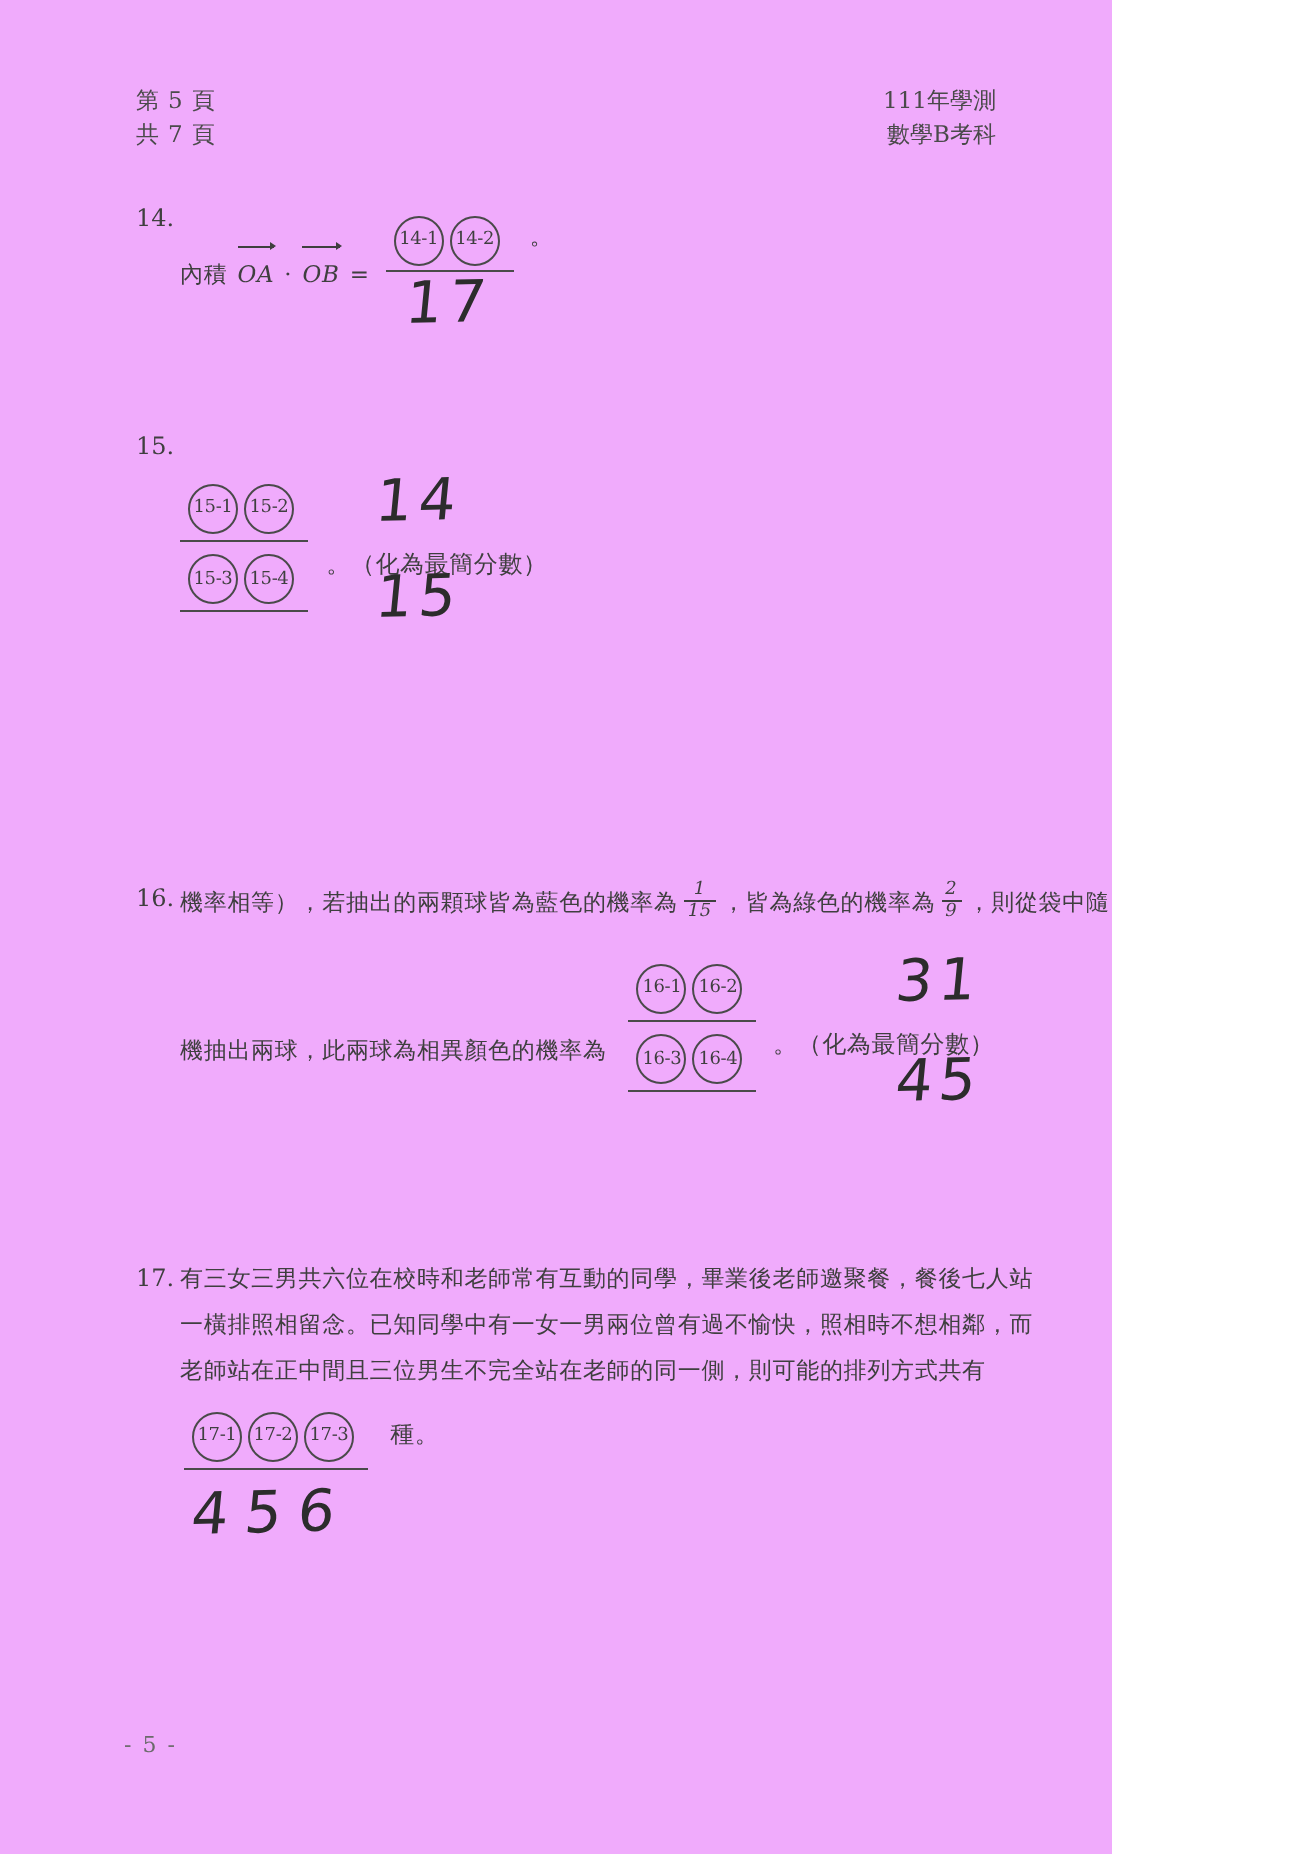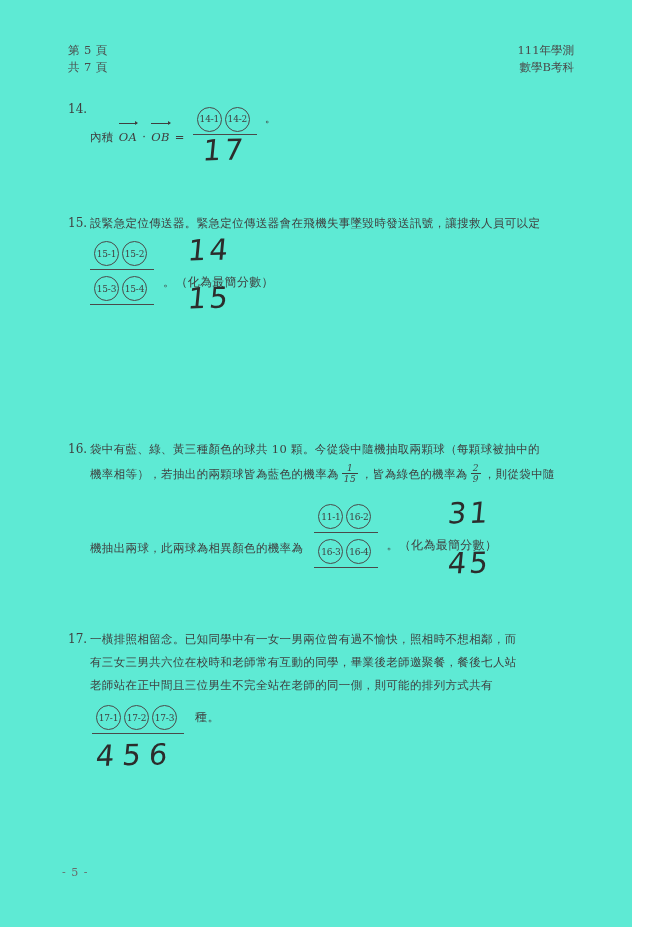--- a/index.html
+++ b/index.html
@@ -9,23 +9,23 @@
   }
   body {
     width: 656px;
     height: 927px;
     position: relative;
     font-family: "DejaVu Serif", "Liberation Serif", serif;
     color: #ララ;
   }
   .page {
     position: relative;
-    width: 632px;
+    width: 556px;
     height: 927px;
-    background: #5eead4;
+    background: #f0abfc;
     overflow: hidden;
     color: #3b3b3b;
   }
 
   
   .header {
     position: absolute;
     top: 42px;
     left: 68px;
     right: 58px;
@@ -194,21 +194,20 @@
           <span style="vertical-align:top;margin-left:4px;">。</span>
         </div>
       </div>
     </div>
   </div>
 
   <div class="qblock" style="top:212px;">
     <div class="qrow">
       <div class="qnum">15.</div>
       <div class="qbody">
-        <div class="qline">設緊急定位傳送器。緊急定位傳送器會在飛機失事墜毀時發送訊號，讓搜救人員可以定</div>
       </div>
     </div>
 
     <div style="position:relative; margin-left:22px; margin-top:6px;">
       <div style="display:inline-block;vertical-align:top;">
         <div class="ansline" style="padding:0 4px 3px 4px;">
           <span class="circle">15-1</span><span class="circle">15-2</span>
         </div>
         <div class="ansline" style="padding:6px 4px 3px 4px;">
           <span class="circle">15-3</span><span class="circle">15-4</span>
@@ -217,58 +216,57 @@
       <div class="note" style="display:inline-block;vertical-align:top;margin-top:33px;margin-left:4px;">。（化為最簡分數）</div>
       <span class="hand" style="position:absolute;left:98px;top:-6px;">14</span>
       <span class="hand" style="position:absolute;left:98px;top:42px;">15</span>
     </div>
   </div>
 
   <div class="qblock" style="top:438px;">
     <div class="qrow">
       <div class="qnum">16.</div>
       <div class="qbody">
-        <div class="qline">袋中有藍、綠、黃三種顏色的球共 10 顆。今從袋中隨機抽取兩顆球（每顆球被抽中的</div>
         <div class="qline" style="line-height:27px;">
           <span>機率相等），若抽出的兩顆球皆為藍色的機率為</span><span class="ifrac">
               <span class="n">1</span>
               <span class="d">15</span>
             </span><span>，皆為綠色的機率為</span><span class="ifrac">
               <span class="n">2</span>
               <span class="d">9</span>
             </span><span>，則從袋中隨</span>
         </div>
       </div>
     </div>
 
     <div style="position:relative;margin-left:22px;margin-top:16px;">
       <span class="qline" style="display:inline-block;vertical-align:top;margin-top:33px;">機抽出兩球，此兩球為相異顏色的機率為</span>
       <span style="display:inline-block;vertical-align:top;margin-left:6px;">
         <span class="ansline" style="display:block;padding:0 4px 3px 4px;">
-          <span class="circle">11-1</span><span class="circle">16-2</span>
+          <span class="circle">16-1</span><span class="circle">16-2</span>
         </span>
         <span class="ansline" style="display:block;padding:6px 4px 3px 4px;">
           <span class="circle">16-3</span><span class="circle">16-4</span>
         </span>
       </span>
       <span class="note" style="display:inline-block;vertical-align:top;margin-top:33px;margin-left:3px;">。（化為最簡分數）</span>
       <span class="hand" style="position:absolute;left:358px;top:-6px;">31</span>
       <span class="hand" style="position:absolute;left:358px;top:44px;">45</span>
     </div>
   </div>
 
   <div class="qblock" style="top:628px;">
     <div class="qrow">
       <div class="qnum">17.</div>
       <div class="qbody">
         <div class="qline just">
+          <span>有三女三男共六位在校時和老師常有互動的同學，畢業後老師邀聚餐，餐後七人站</span>
+        </div>
+        <div class="qline just">
           <span>一橫排照相留念。已知同學中有一女一男兩位曾有過不愉快，照相時不想相鄰，而</span>
-        </div>
-        <div class="qline just">
-          <span>有三女三男共六位在校時和老師常有互動的同學，畢業後老師邀聚餐，餐後七人站</span>
         </div>
         <div class="qline just">
           <span>老師站在正中間且三位男生不完全站在老師的同一側，則可能的排列方式共有</span>
         </div>
       </div>
     </div>
     <div style="position:relative;margin-left:24px;margin-top:8px;">
       <span style="display:inline-block;">
         <span class="ansline" style="display:block;padding:0 4px 3px 4px;">
           <span class="circle">17-1</span><span class="circle">17-2</span><span class="circle">17-3</span>

